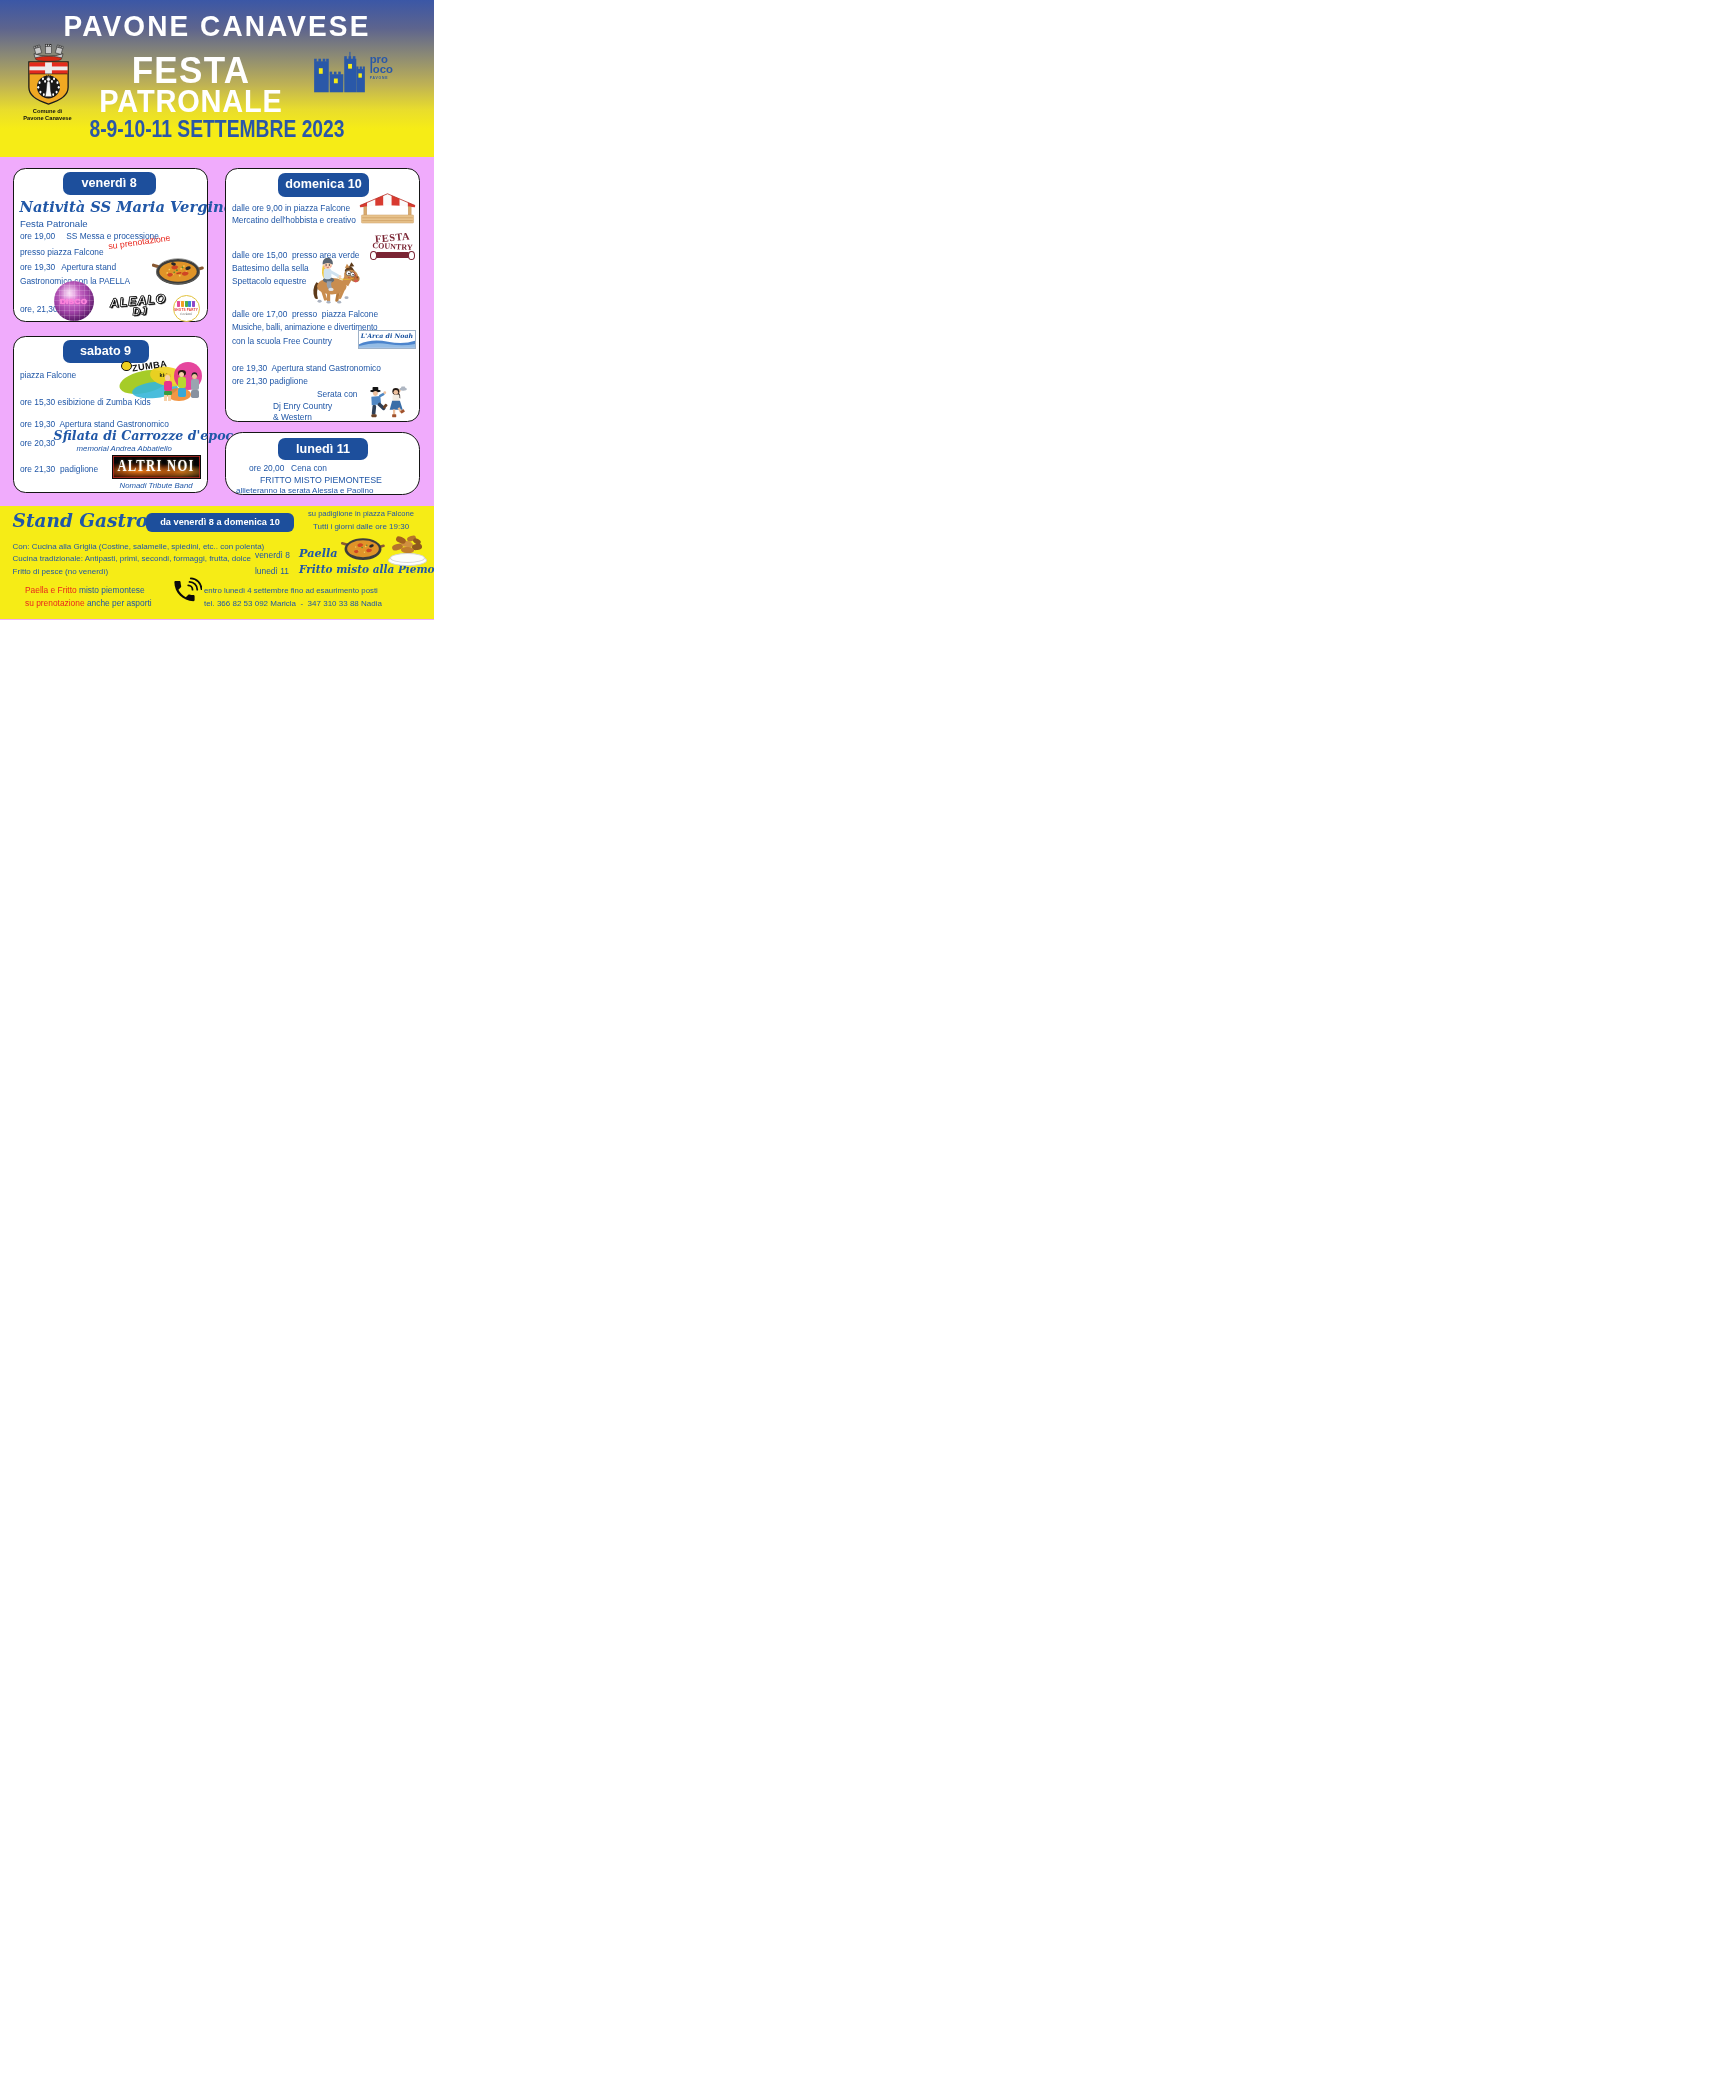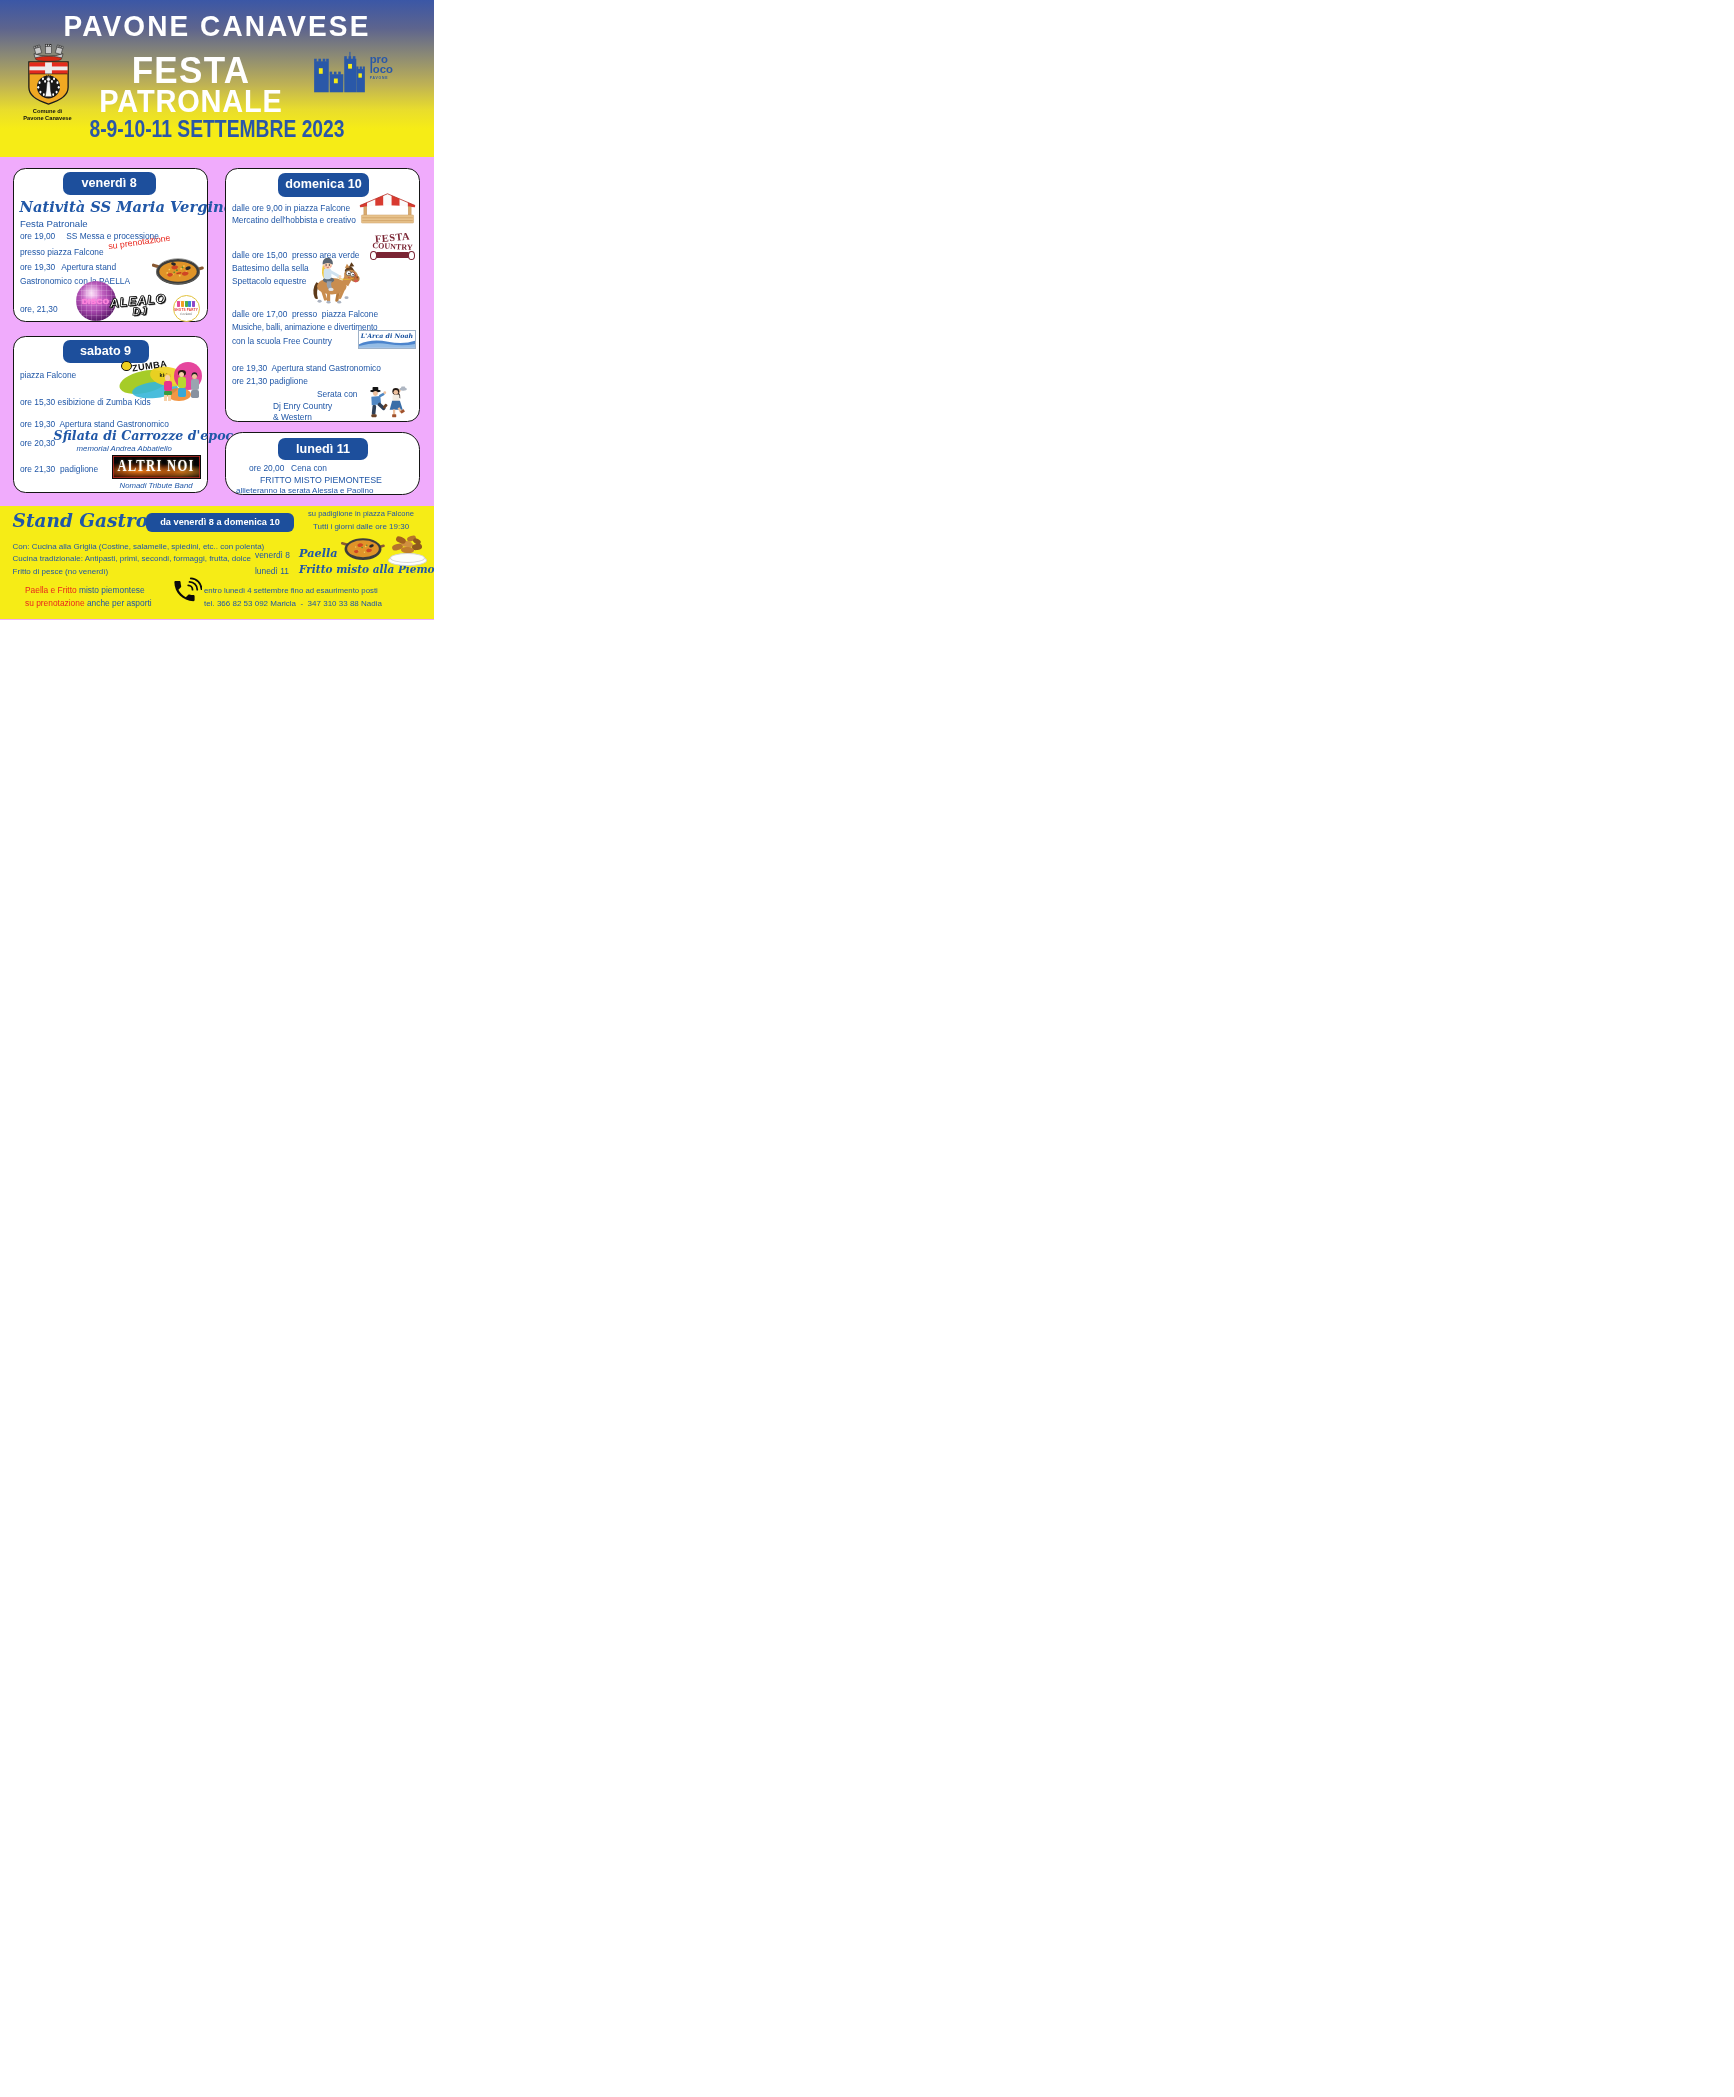--- a/index.html
+++ b/index.html
@@ -232,21 +232,21 @@
             <circle cx="72" cy="52" r="2.6"></circle>
             <circle cx="88" cy="44" r="2.4"></circle>
             <circle cx="64" cy="58" r="2.4"></circle>
           </g>
         <rect x="70" y="60" width="15" height="4" rx="2" fill="#c43a1e" transform="rotate(-12 70 60)"></rect>
       </svg>
     </div>
 
     <div class="row" style="left:6.3px;top:135px;">ore, 21,30</div>
 
-    <div class="disco" style="left:62px;top:112px;width:40px;height:40px;">
+    <div class="disco" style="left:40px;top:112px;width:40px;height:40px;">
       <span>DISCO</span>
     </div>
     <div class="djlogo" style="left:96px;top:125px;">
       <div class="l1">ALEALO</div>
       <div class="l2">DJ</div>
     </div>
     <div class="shots" style="left:159px;top:126px;">
       <div class="glasses">
         <i style="background:#e04a9a;"></i>
           <i style="background:#f0a024;"></i>

